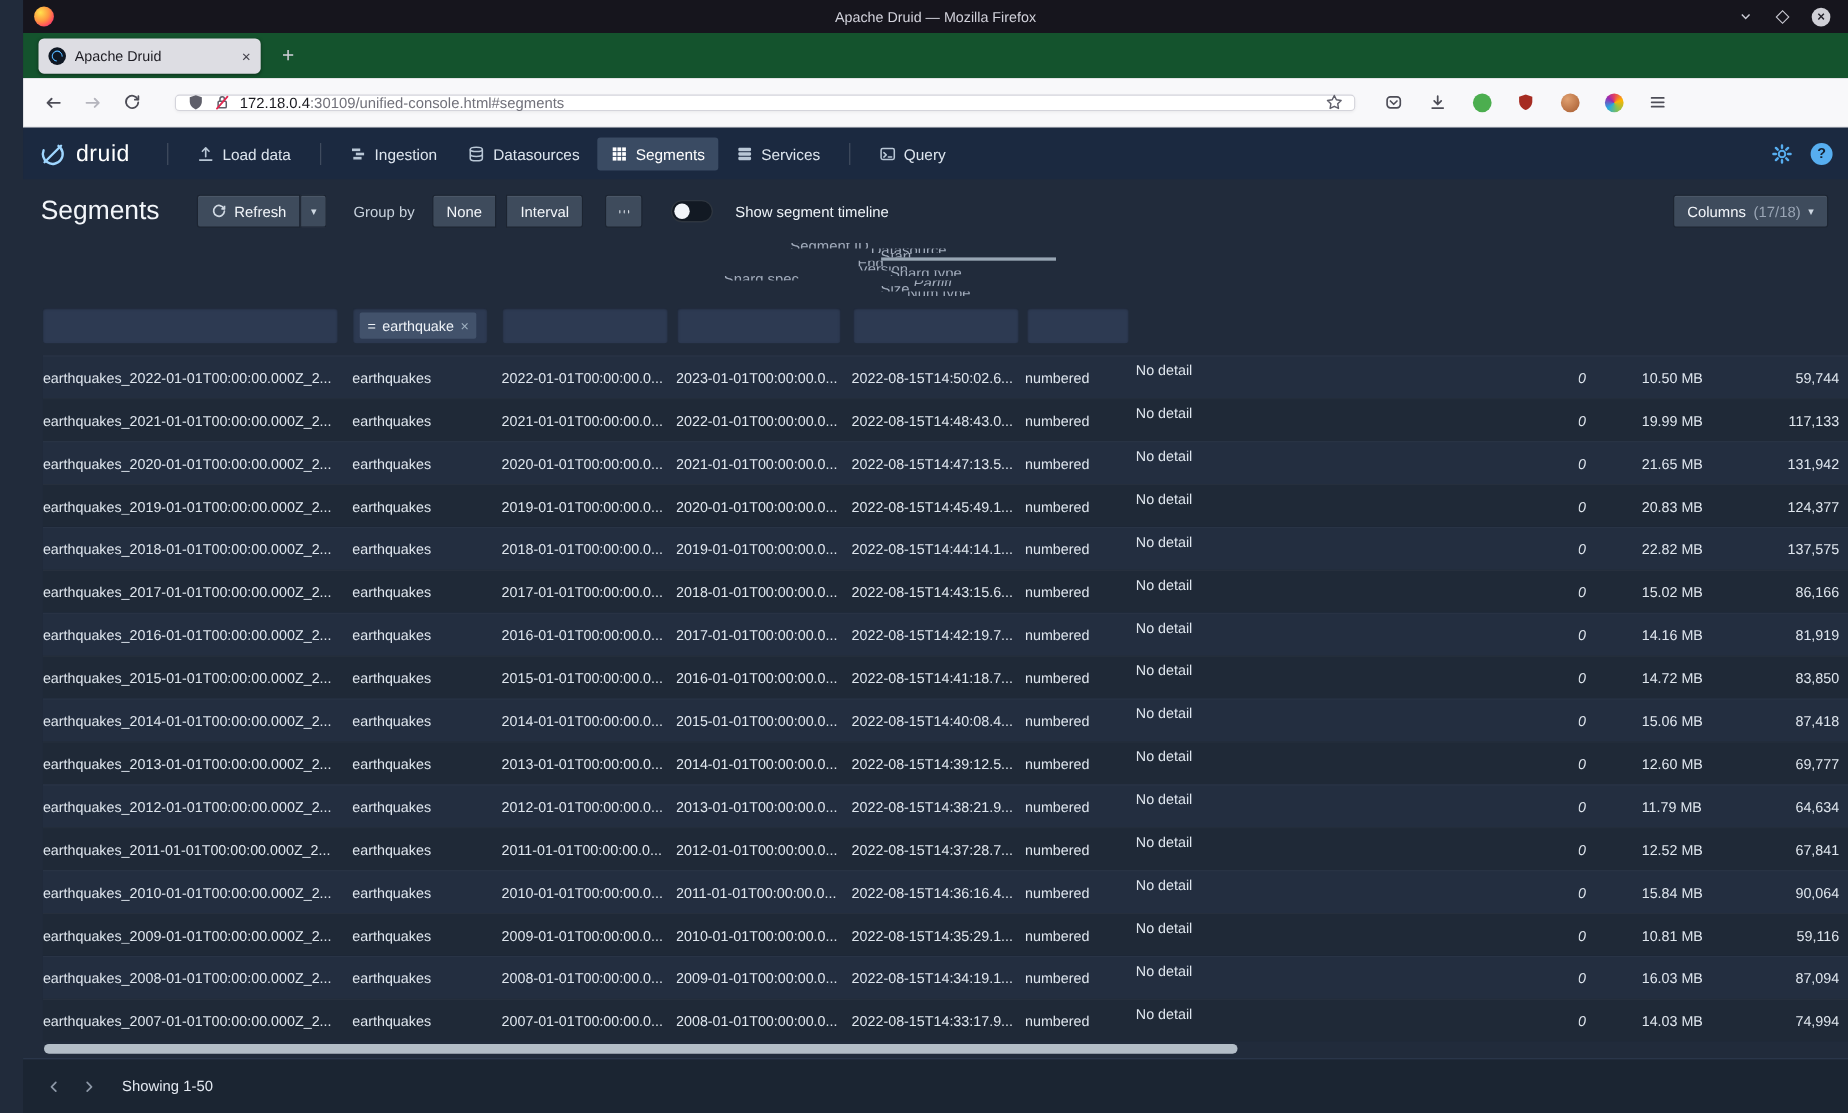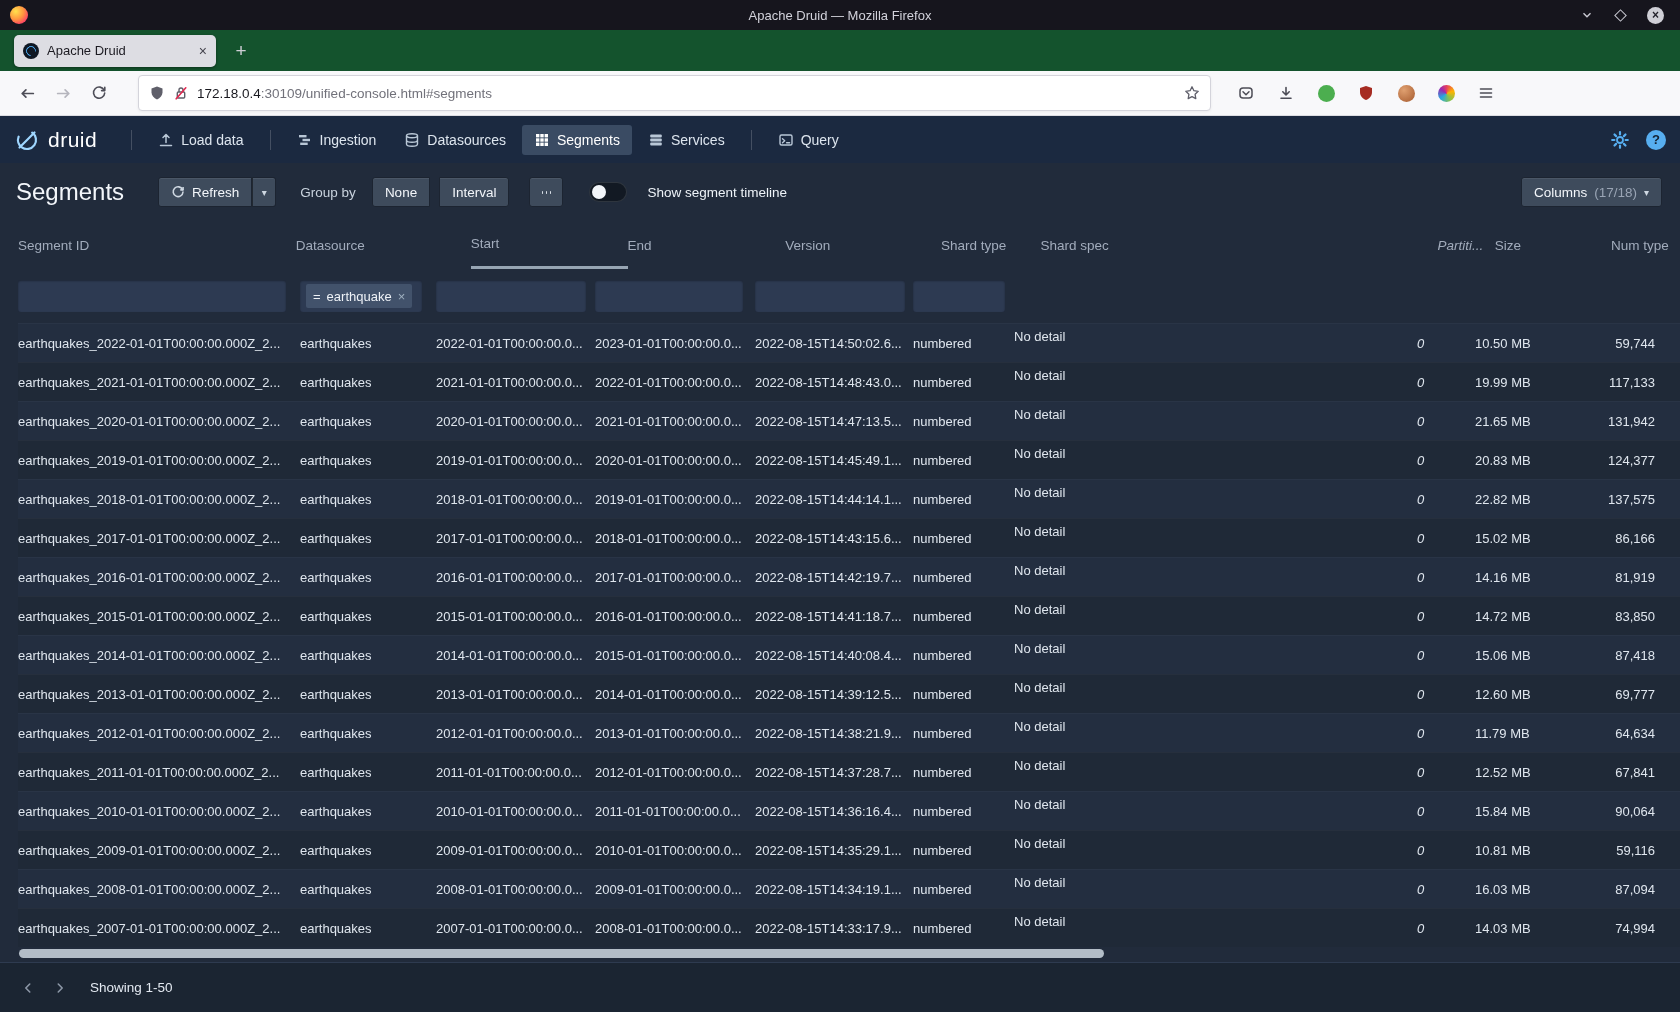--- a/index.html
+++ b/index.html
@@ -1,18 +1,18 @@
 <!DOCTYPE html>
 <html><head>
 <meta charset="utf-8">
 <style>
   * { margin:0; padding:0; box-sizing:border-box; }
   html,body { width:1680px; height:1012px; overflow:hidden; background:#212b3b;
               font-family:"Liberation Sans", sans-serif; }
-  .window { width:1680px; height:1012px; display:flex; flex-direction:column; }
+  .window { width:1680px; height:1012px; display:flex; flex-direction:column;padding-left:21px; }
 
   
   .titlebar { height:30px; background:#16151d; display:flex; align-items:center; position:relative; flex:0 0 auto; }
   .ff-logo { width:18px; height:18px; border-radius:50%; margin-left:10px;
              background:radial-gradient(circle at 32% 30%, #ffe14d, #ff9640 45%, #ff4f5e 72%, #b5007f 100%); }
   .win-title { position:absolute; left:0; right:0; text-align:center; color:#d2d2db; font-size:13px; }
   .win-controls { margin-left:auto; display:flex; align-items:center; gap:22px; padding-right:16px; z-index:2; }
   .wc { color:#c9c9d2; display:flex; align-items:center; justify-content:center; }
   .wc-diamond { width:9px; height:9px; border:1.5px solid #c9c9d2; transform:rotate(45deg); }
   .wc-close { width:17px; height:17px; border-radius:50%; background:#cfcfd6; color:#23222b;
@@ -29,21 +29,21 @@
                     border-bottom-color:transparent; transform:rotate(-40deg); }
   .newtab { margin-left:10px; width:30px; height:30px; display:flex; align-items:center; justify-content:center;
             color:#cfcfd6; font-size:19px; border-radius:4px; }
 
   
   .toolbar { height:45px; background:#f8f8fa; border-bottom:1px solid #dddde2; display:flex; align-items:center;
              padding:0 12px; gap:6px; flex:0 0 auto; }
   .tool-ic { width:30px; height:30px; display:flex; align-items:center; justify-content:center;
              color:#4d4d57; border-radius:4px; flex:0 0 auto; }
   .tool-ic.disabled { color:#b5b5bd; }
-  .urlbar { flex:0 0 auto; width:1073px; height:36px; margin-left:18px; background:#ffffff; border:1px solid #d4d4db;
+  .urlbar { flex:0 0 auto; width:1073px; height:15px; margin-left:18px; background:#ffffff; border:1px solid #d4d4db;
             border-radius:4px; display:flex; align-items:center; padding:0 10px; gap:8px;
             box-shadow:0 1px 3px rgba(0,0,0,.06); }
   .url-text { flex:1; font-size:13.5px; white-space:nowrap; overflow:hidden; }
   .url-host { color:#19191f; }
   .url-rest { color:#71717a; }
   .ext-circle { width:17px; height:17px; border-radius:50%; }
   .right-ics { margin-left:14px; display:flex; align-items:center; gap:10px; }
 
   
   .appheader { height:47px; background:#1b2940; display:flex; align-items:center; padding:0 14px; flex:0 0 auto; }
@@ -76,21 +76,21 @@
   .dot { width:3px; height:3px; border-radius:50%; background:#e3e9f0; }
   .switch { margin-left:16px; width:38px; height:20px; border-radius:10px; background:rgba(14,20,28,.75);
             border:1px solid rgba(255,255,255,.12); position:relative; flex:0 0 auto; }
   .knob { position:absolute; top:2px; left:2px; width:14px; height:14px; border-radius:50%; background:#f2f5f9; }
   .switch-label { color:#eef3f8; font-size:13.5px; margin-left:10px; }
   .columns-btn { margin-left:auto; margin-right:2px; }
   .dim { color:#9aa5b5; }
 
   
   .table-wrap { height:726px; position:relative; padding-left:18px; flex:0 0 auto; overflow:hidden; }
-  .thead { height:48px; display:flex; align-items:center; color:#a2acbc; font-size:13.5px; }
+  .thead { height:48px; display:flex; align-items:center; color:#a2acbc; font-size:13.5px;flex-direction:column; }
   .th { height:100%; display:flex; align-items:center; overflow:hidden; white-space:nowrap; padding-right:10px; }
   .th.sorted { border-bottom:3px solid #97a5b3;margin-left:41px; }
   .filters { height:54px; display:flex; align-items:center; }
   .fcell { height:100%; display:flex; align-items:center; }
   .finput { height:32px; background:#2d3a52; border-radius:3px; box-shadow:inset 0 1px 2px rgba(0,0,0,.35);
             border:none; outline:none; color:#e6ecf4; font-size:13px; padding:0 6px;
             display:flex; align-items:center; }
   input.finput { display:inline-block; }
   .chip { display:inline-flex; align-items:center; gap:6px; background:#42526b; border-radius:2px;
           height:24px; padding:0 7px; color:#eef2f7; font-size:13px; }

